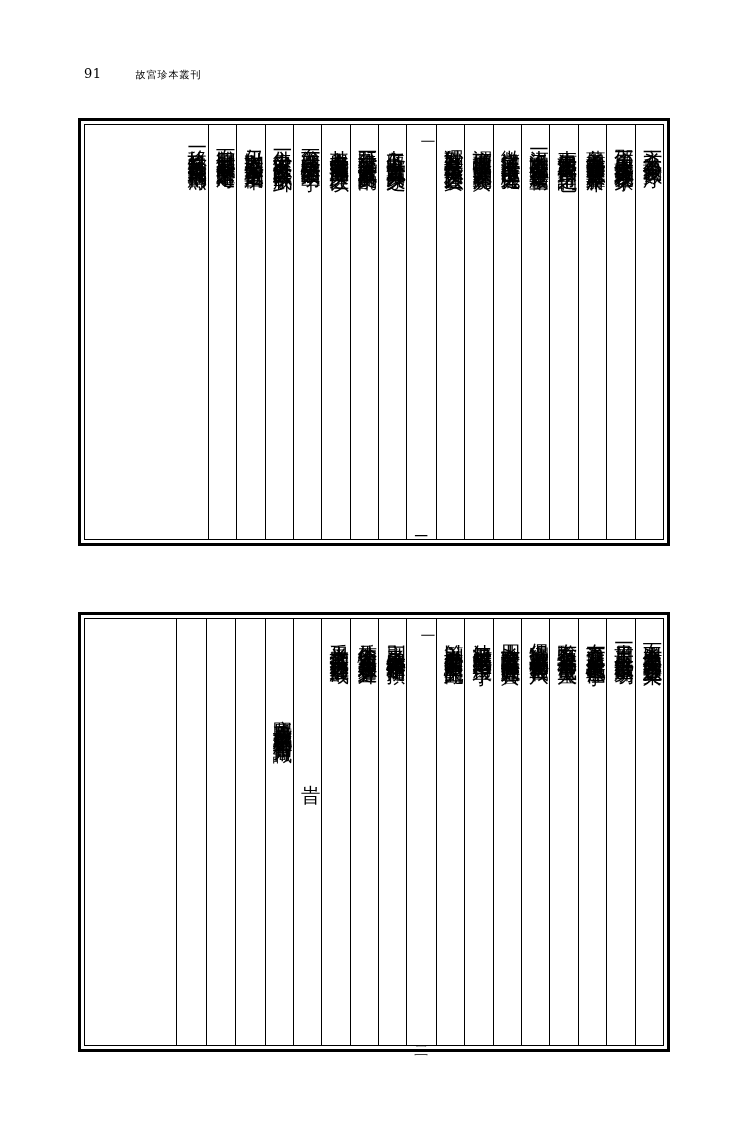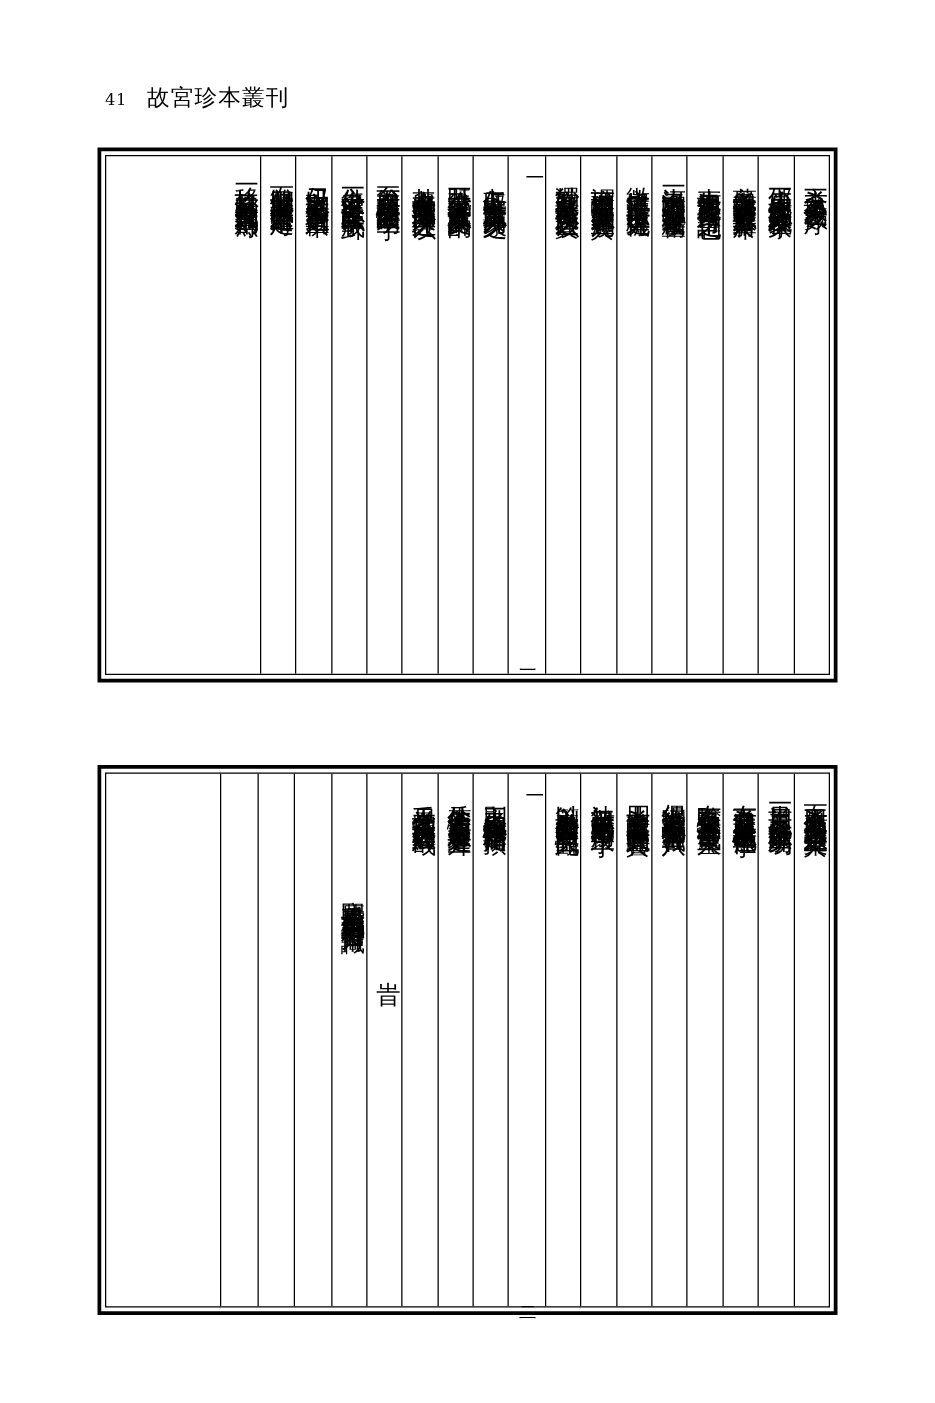--- a/index.html
+++ b/index.html
@@ -30,22 +30,23 @@
     top: 66px;
     display: flex;
     align-items: baseline;
     gap: 16px;
   }
   .header .folio {
     font-size: 13px;
     letter-spacing: 0.5px;
   }
   .header .series {
-    font-size: 18px;
+    font-size: 10px;
     letter-spacing: 1px;
+    margin-left: 18px;
   }
 
   
   .block {
     position: absolute;
     border: 3px solid #000;
     background: #fff;
     box-sizing: border-box;
     padding: 3px;
   }
@@ -120,21 +121,21 @@
     border-left: 1px solid #000;
   }
   .spacer-col:last-child { border-left: none; }
 </style>
 </head>
 <body>
 
 <div class="page">
 
   <div class="header">
-    <span class="folio">41</span>
+    <span class="folio">91</span>
     <span class="series">故宮珍本叢刊</span>
   </div>
 
   <div class="block block-top">
     <div class="block-inner">
       <div class="col title">六爻全本一撮金易數序</div>
       <div class="col">邵康節先生一撮金易數人珍秘枕家奉</div>
       <div class="col">蓍龜與義微言隨響而應其源蓋本於希</div>
       <div class="col">夷先生河洛理數三百八十四章之詞也</div>
       <div class="col">夫河洛一書闡先聖不傳之秘發羲畫精</div>

